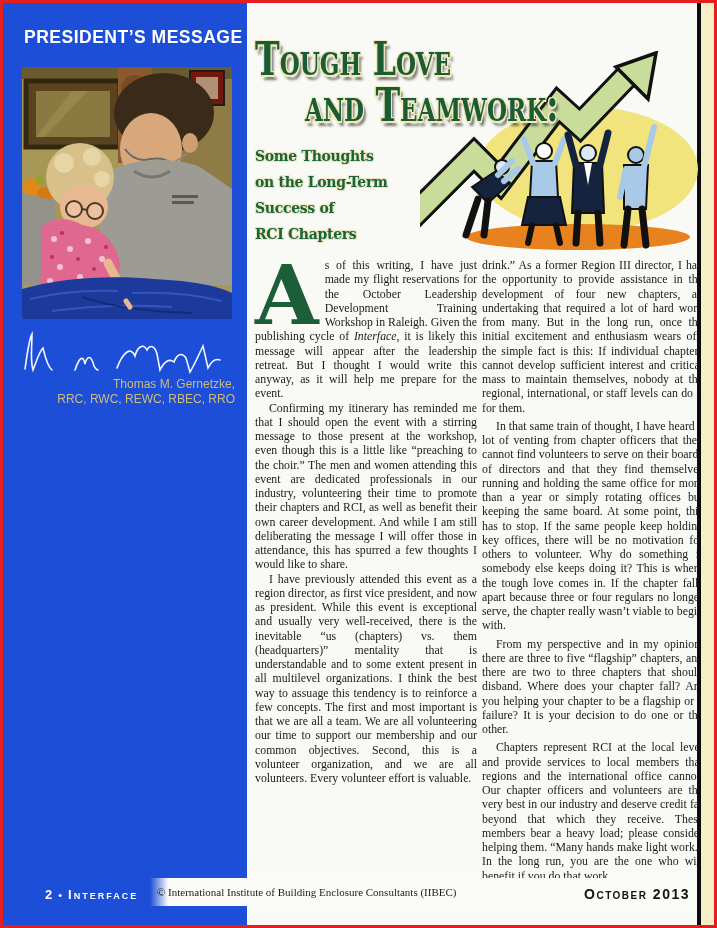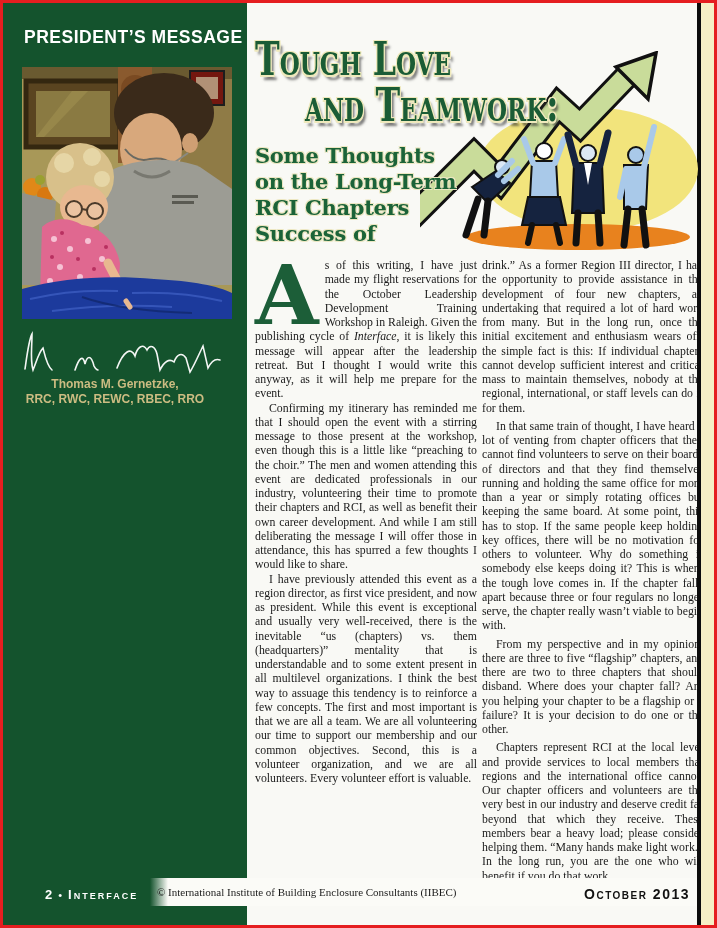--- a/index.html
+++ b/index.html
@@ -3,52 +3,52 @@
 <meta charset="utf-8">
 <style>
   * { margin:0; padding:0; box-sizing:border-box; }
   html,body { width:717px; height:928px; }
   body { font-family:"Liberation Sans", sans-serif; }
 
   .page { position:relative; width:717px; height:928px; background:#e51e20; overflow:hidden; }
   .canvas { position:absolute; left:3px; top:3px; width:711px; height:922px; background:#f9f9f5; overflow:hidden; }
 
   
-  .sidebar { position:absolute; left:0; top:0; width:244px; height:922px; background:#14532d; }
+  .sidebar { position:absolute; left:0; top:0; width:244px; height:922px; background:#1d4ed8; }
   .sidebar-heading {
     position:absolute; left:21px; top:24px; width:212px;
     color:#ffffff; font-weight:bold; font-size:17.5px; letter-spacing:.5px;
     font-family:"Liberation Sans", sans-serif; white-space:nowrap;
   }
   .photo { position:absolute; left:19px; top:64px; width:210px; height:252px; }
   .signature { position:absolute; left:14px; top:320px; width:212px; height:54px; }
   .author {
-    position:absolute; left:0; top:374px; width:224px; text-align:center;
-    color:#ccbc82; font-weight:bold; font-size:12px; line-height:15px;
+    position:absolute; left:8px; top:374px; width:224px; text-align:right;
+    color:#ccbc82; font-weight:normal; font-size:12px; line-height:15px;
   }
 
   
   .right-rule  { position:absolute; left:694px; top:0; width:4px; height:922px; background:#0c0c0c; }
   .cream-strip { position:absolute; left:698px; top:0; width:13px; height:922px; background:#f6efc5; }
 
   
   .title-block { position:absolute; left:252px; top:34px; width:310px; z-index:3; }
   .headline-line {
     font-family:"DejaVu Serif", serif; font-weight:bold; font-variant:small-caps;
     font-size:46px; line-height:44px; color:#1b5c35; white-space:nowrap;
     transform:scaleX(.72); transform-origin:0 0;
     text-shadow:
       -1.5px -1.5px 0 #efe9bc, 1.5px -1.5px 0 #efe9bc, -1.5px 1.5px 0 #efe9bc, 1.5px 1.5px 0 #efe9bc,
       0 -1.5px 0 #efe9bc, 0 1.5px 0 #efe9bc, -1.5px 0 0 #efe9bc, 1.5px 0 0 #efe9bc,
       4px 5px 3px rgba(50,50,50,.65);
   }
   .headline-line2 { margin-left:50px; margin-top:2px; }
   .subtitle { margin-top:16px; }
   .subtitle-line {
-    font-family:"DejaVu Serif", serif; font-weight:bold; font-size:21px; line-height:26px;
+    font-family:"DejaVu Serif", serif; font-weight:bold; font-size:14px; line-height:26px;
     color:#1b6338; letter-spacing:-.3px; white-space:nowrap;
     text-shadow:-1px -1px 0 #ece7c2, 1px 1px 0 #ece7c2, 1px -1px 0 #ece7c2, -1px 1px 0 #ece7c2;
   }
 
   
   .illustration { position:absolute; left:417px; top:48px; width:278px; height:208px; z-index:2; }
 
   
   .bodycol {
     position:absolute; top:255px; width:222px;
@@ -173,22 +173,22 @@
         <div>RRC, RWC, REWC, RBEC, RRO</div>
       </div>
     </div>
 
     <div class="title-block">
       <div class="headline-line">Tough Love</div>
       <div class="headline-line headline-line2">and Teamwork:</div>
       <div class="subtitle">
         <div class="subtitle-line">Some Thoughts</div>
         <div class="subtitle-line">on the Long-Term</div>
+        <div class="subtitle-line">Success of</div>
         <div class="subtitle-line">RCI Chapters</div>
-        <div class="subtitle-line">Success of</div>
       </div>
     </div>
 
     <svg class="illustration" viewBox="0 0 278 208" aria-hidden="true">
       <ellipse cx="168" cy="118" rx="110" ry="62" fill="#f2e47c"></ellipse>
       <ellipse cx="158" cy="186" rx="112" ry="13" fill="#e8821e"></ellipse>
 
       <g>
         <path d="M-10 168 L54 104 L80 130 L138 54 L160 74 L208 24" fill="none" stroke="#111" stroke-width="26" stroke-linejoin="miter"></path>
         <path d="M-10 168 L54 104 L80 130 L138 54 L160 74 L208 24" fill="none" stroke="#c9dc9a" stroke-width="20"></path>

